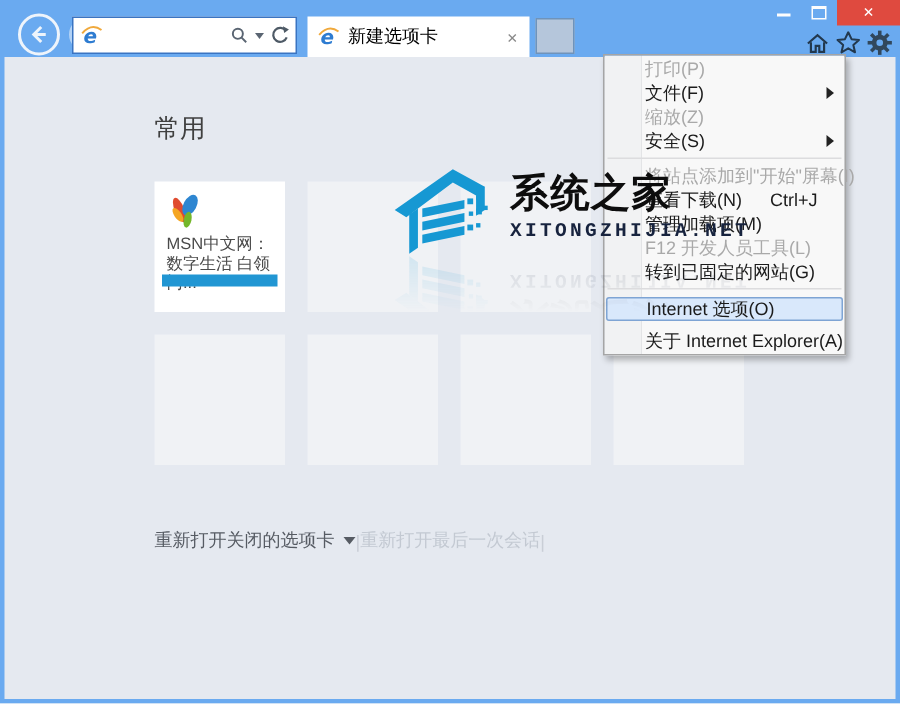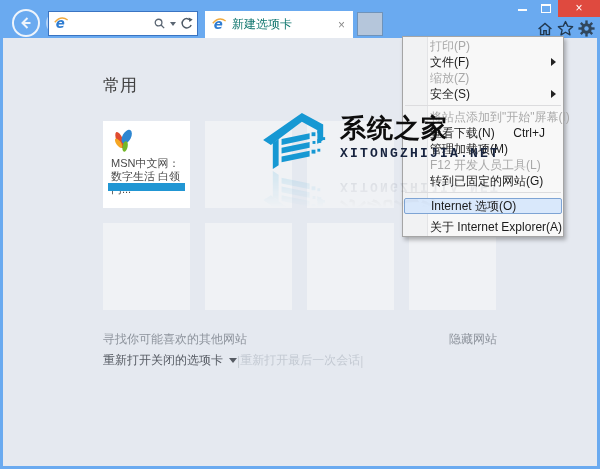--- a/index.html
+++ b/index.html
@@ -19,21 +19,21 @@
   .btn-fwd  { left:46px; top:12px; width:22px; height:22px; border:2px solid #eef4fb; opacity:.55; }
 
   .address-bar { position:absolute; left:48px; top:11px; width:150px; height:25px; background:#fff;
     border:1px solid #3a74c2; display:flex; align-items:center; padding:0 4px; }
   .address-input { border:none; outline:none; flex:1; min-width:10px; font-size:12px; height:18px; }
   .ab-icons { display:flex; align-items:center; gap:4px; }
   .caret-down { width:0; height:0; border-left:3px solid transparent; border-right:3px solid transparent; border-top:4px solid #5a6572; }
 
   .tab { position:absolute; left:205px; top:11px; width:148px; height:27px; background:#fff;
     display:flex; align-items:center; padding:0 6px; gap:5px; }
-  .tab-title { font-size:12px; color:#0f766e; flex:1; white-space:nowrap; overflow:hidden; }
+  .tab-title { font-size:12px; color:#000000; flex:1; white-space:nowrap; overflow:hidden; }
   .tab-close { color:#8a8a8a; font-size:12px; line-height:12px; padding:0 2px; }
   .newtab-btn { position:absolute; left:357px; top:12px; width:26px; height:24px; background:#b5c6db; border:1px solid #6f93ba; }
 
   .chrome-icons { position:absolute; top:20px; right:5px; display:flex; gap:4px; z-index:2; }
   .chrome-icons .ci { width:17px; height:17px; display:flex; align-items:center; justify-content:center; }
 
   
   .content { position:absolute; left:3px; top:38px; width:594px; height:428px; background:#e5e9f0; }
   .heading { position:absolute; left:100px; top:36px; font-size:17px; color:#404040; }
   .tile { position:absolute; width:87px; height:87px; background:#f0f2f5; }
@@ -171,24 +171,20 @@
     </div>
     <div class="tile" style="left:202px; top:83px;"></div>
     <div class="tile" style="left:304px; top:83px;"></div>
     <div class="tile" style="left:406px; top:83px;"></div>
 
     <div class="tile" style="left:100px; top:185px;"></div>
     <div class="tile" style="left:202px; top:185px;"></div>
     <div class="tile" style="left:304px; top:185px;"></div>
     <div class="tile" style="left:406px; top:185px;"></div>
 
-    <div class="links-row1">
-      <span>寻找你可能喜欢的其他网站</span>
-      <span>隐藏网站</span>
-    </div>
     <div class="links-row2">
       <span><span>重新打开关闭的选项卡</span><span class="caret-sm"></span></span>
       <span class="sep">|</span>
       <span class="dim">重新打开最后一次会话</span>
       <span class="sep">|</span>
     </div>
   </div>
 
   <div class="menu">
     <div class="menu-item disabled">

